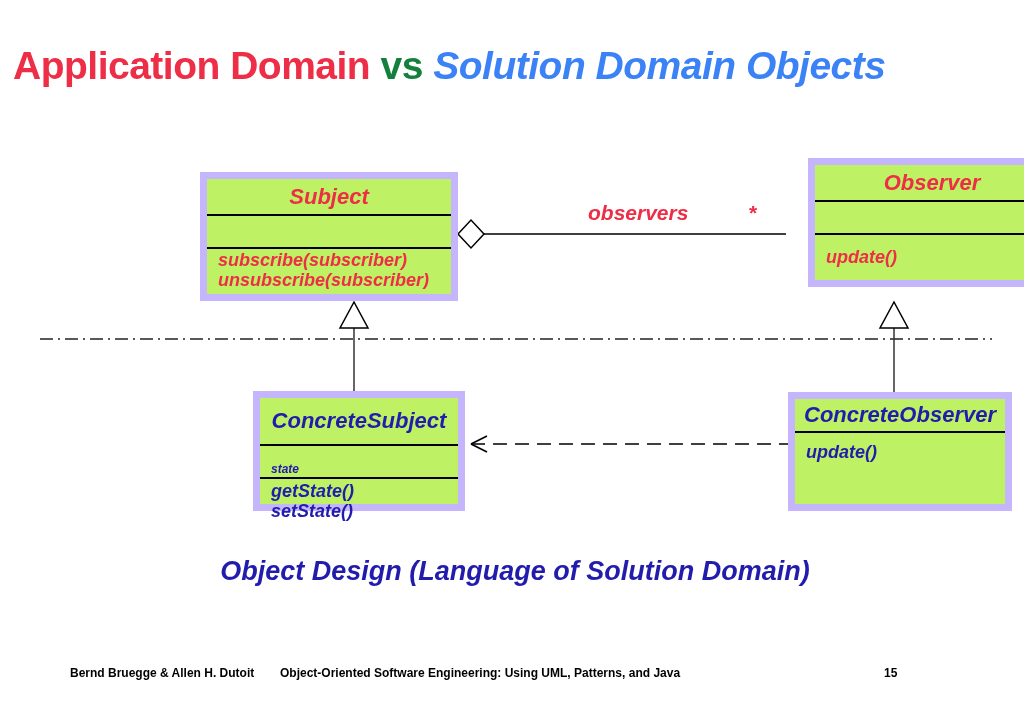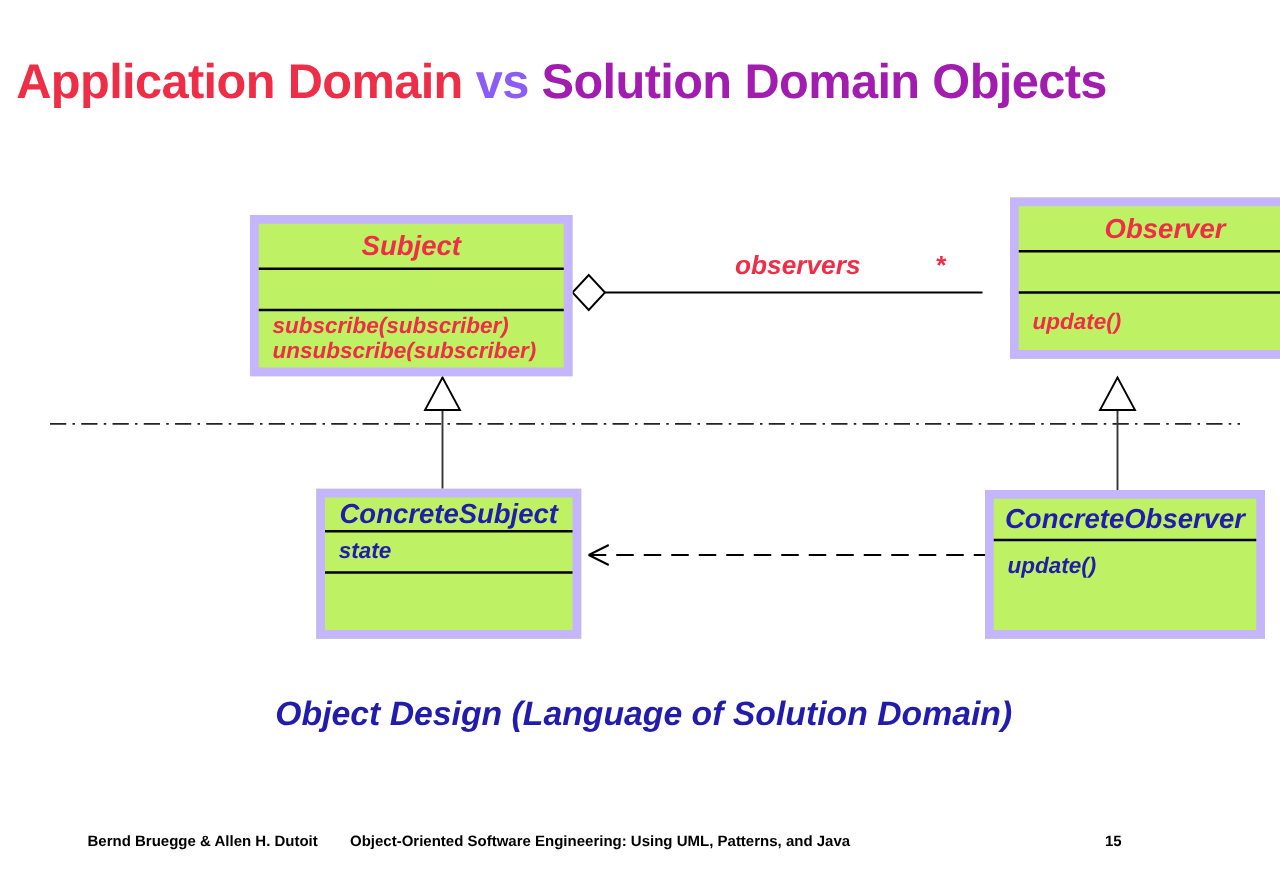--- a/index.html
+++ b/index.html
@@ -7,43 +7,43 @@
     position:relative; width:1024px; height:709px; background:#ffffff;
     font-family:"Liberation Sans", sans-serif; overflow:hidden;
   }
   .connectors { position:absolute; left:0; top:0; width:1024px; height:709px; z-index:1; }
 
   .title {
     position:absolute; left:13px; top:46px; margin:0; white-space:nowrap;
     font-size:39px; font-weight:800; letter-spacing:-0.5px; line-height:1; z-index:3;
   }
   .t-red   { color:#EE2D47; }
-  .t-black { color:#8b5cf6; }
-  .t-blue  { color:#a21caf; }
+  .t-black { color:#15803d; }
+  .t-blue  { color:#3b82f6;font-style:italic; }
 
   .caption {
     position:absolute; z-index:3; font-style:italic; font-weight:700;
     font-size:27px; text-align:center; white-space:nowrap;
   }
   .caption-top    { left:14px; top:110px; width:1010px; color:#EE2D47; }
   .caption-bottom { left:0;    top:556px; width:990px;  color:#221CAD;padding-left:20px; }
 
   .uml-class {
     position:absolute; box-sizing:border-box; border:7px solid #c4b5fd;
     background:#bef264; z-index:2; font-style:italic; font-weight:700;
   }
   .red-class  { color:#EE2D47; }
   .blue-class { color:#221CAD; }
   .uml-class .name {
     box-sizing:border-box; border-bottom:2px solid #000; text-align:center;
     font-size:22px; display:flex; align-items:center; justify-content:center;
   }
   .uml-class .attrs {
     box-sizing:border-box; border-bottom:2px solid #000;
-    font-size:18px; padding:4px 0 0 11px; overflow:hidden;
+    font-size:12px; padding:16px 0 0 11px; overflow:hidden;
   }
   .uml-class .ops {
     box-sizing:border-box; font-size:18px; line-height:19.5px;
     padding:2px 0 0 11px; overflow:hidden;
   }
 
   .assoc-label {
     position:absolute; left:588px; top:201px; z-index:3;
     color:#EE2D47; font-weight:700; font-style:italic; font-size:21px;
   }
@@ -101,23 +101,27 @@
     <div class="attrs" style="height:33px;"></div>
     <div class="ops" style="height:55px; padding-top:13px;">
       <div>update()</div>
     </div>
   </div>
 
   <div class="assoc-label">observers</div>
   <div class="assoc-mult">*</div>
 
   <div class="uml-class blue-class" style="left:253px; top:391px; width:212px; height:120px;">
-    <div class="name" style="height:28px;">ConcreteSubject</div>
+    <div class="name" style="height:48px;">ConcreteSubject</div>
     <div class="attrs" style="height:33px;">
       <div>state</div>
+    </div>
+    <div class="ops" style="height:49px; padding-top:3px;">
+      <div>getState()</div>
+      <div>setState()</div>
     </div>
   </div>
 
   <div class="uml-class blue-class" style="left:788px; top:392px; width:224px; height:119px;font-style:italic;">
     <div class="name" style="height:34px;">ConcreteObserver</div>
     <div class="ops" style="height:48px; padding-top:10px;">
       <div>update()</div>
     </div>
   </div>
 

